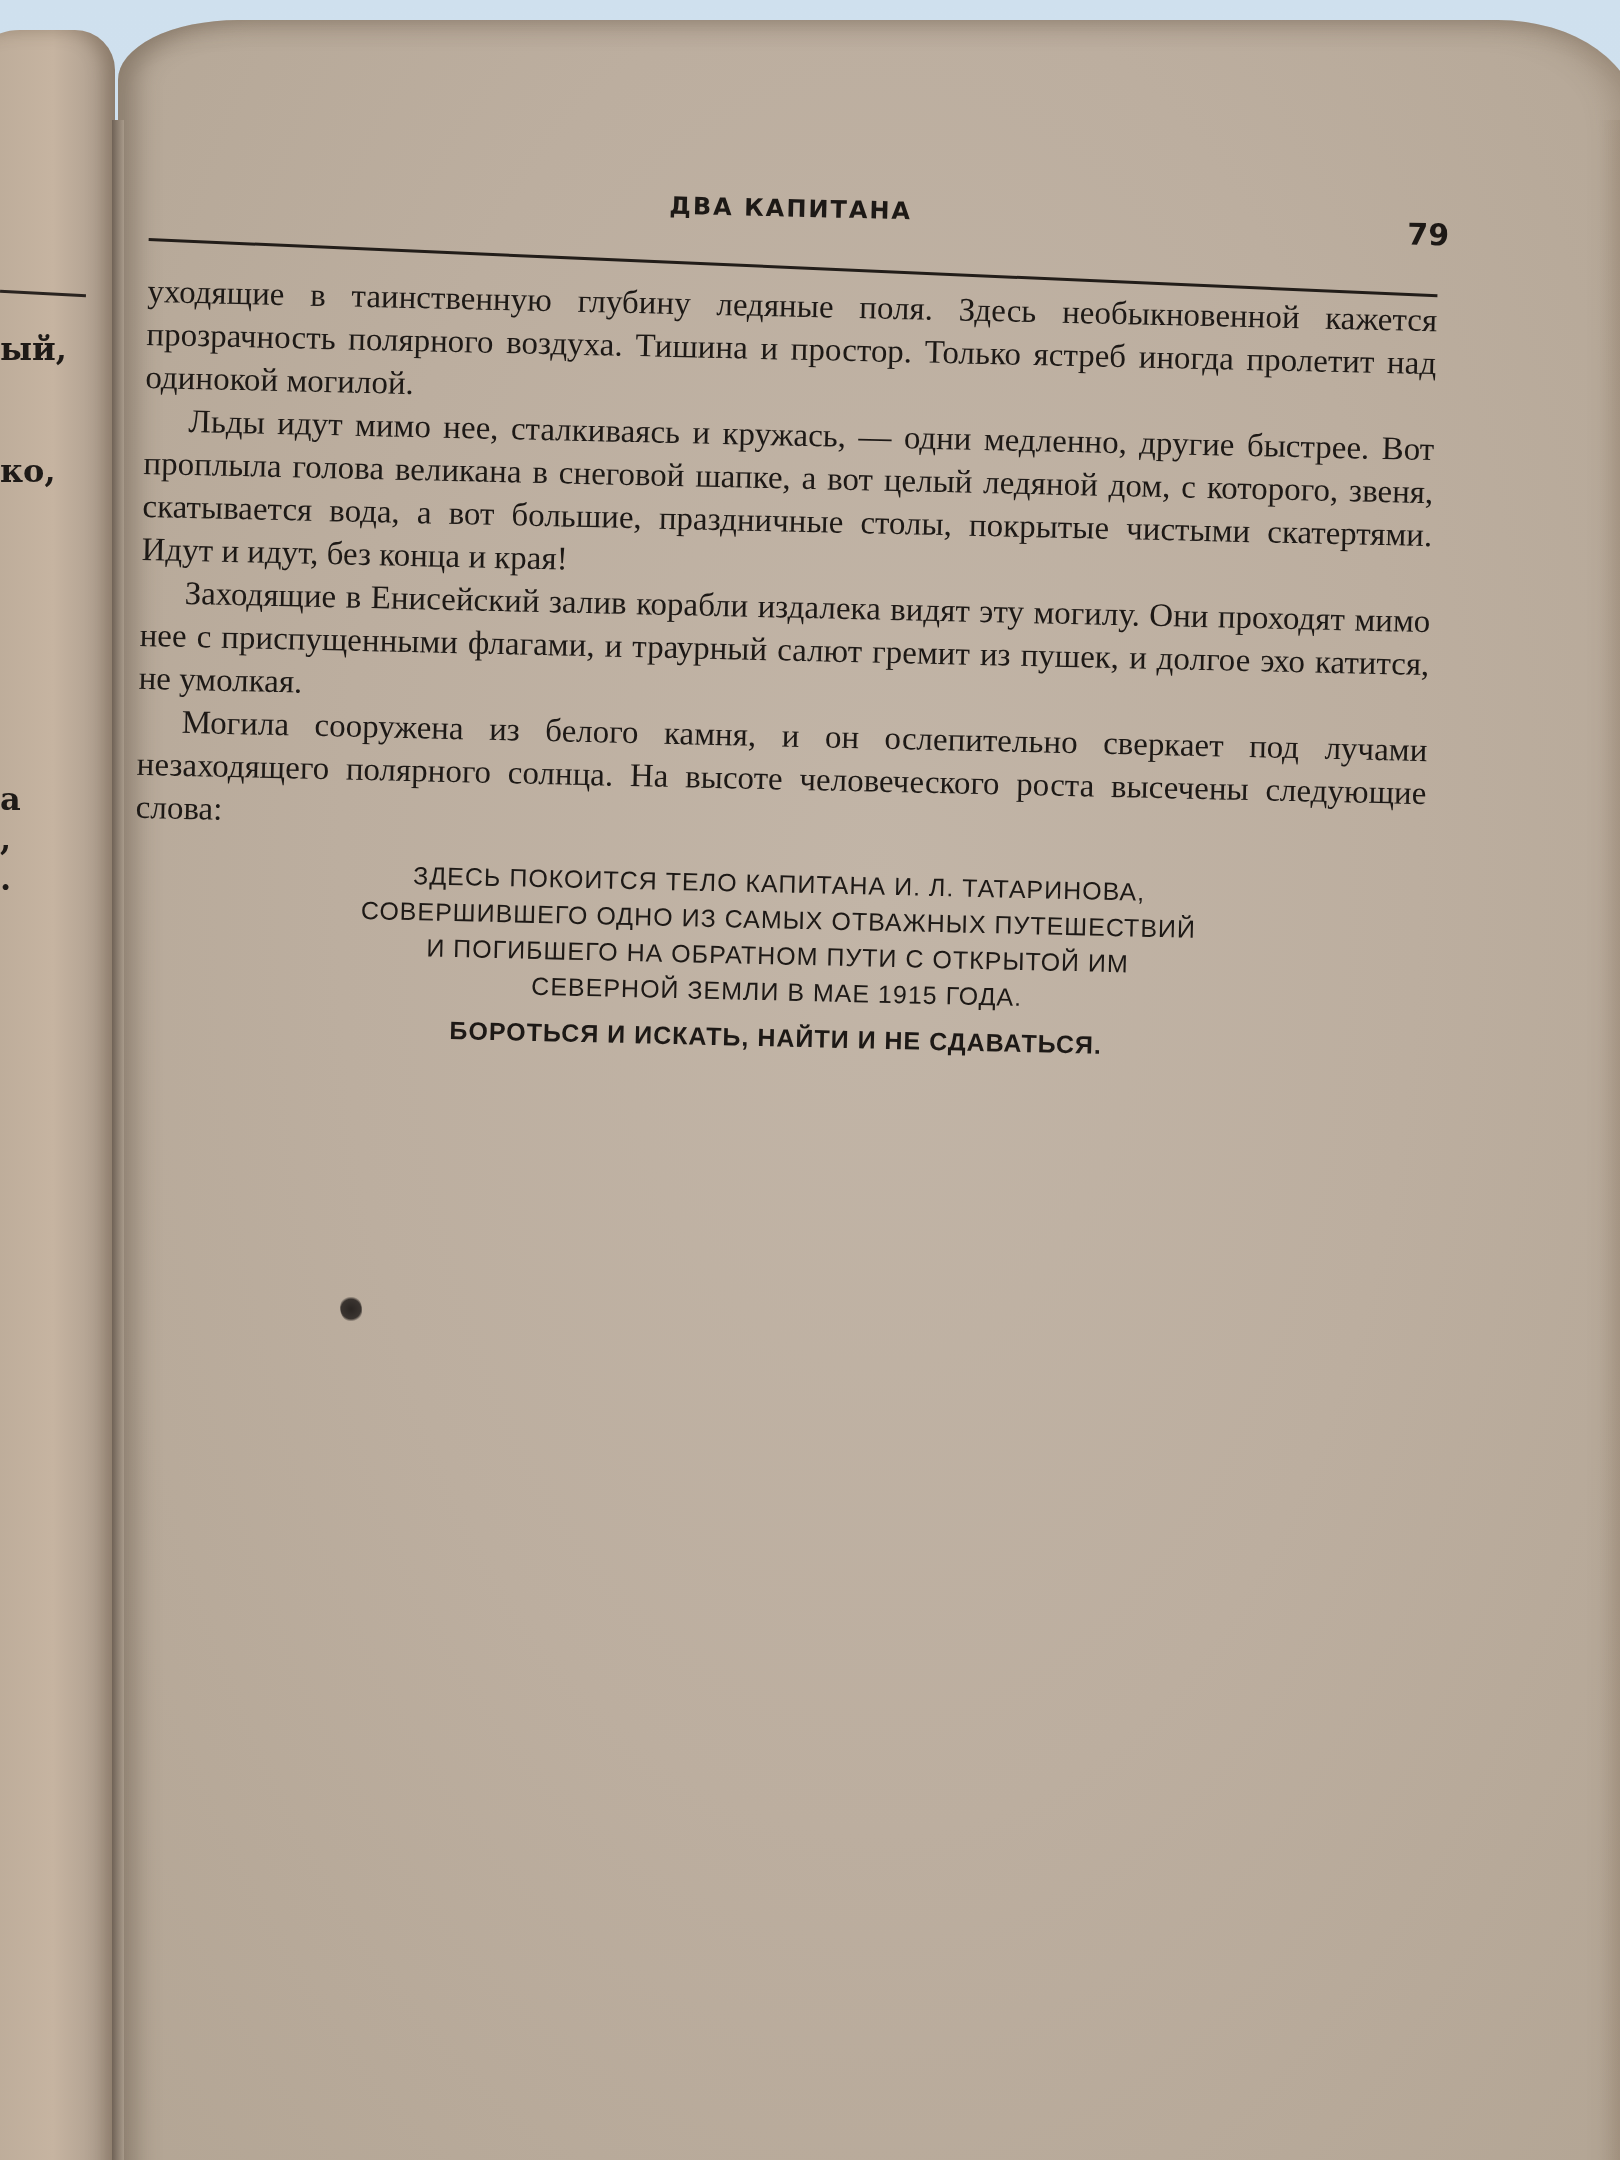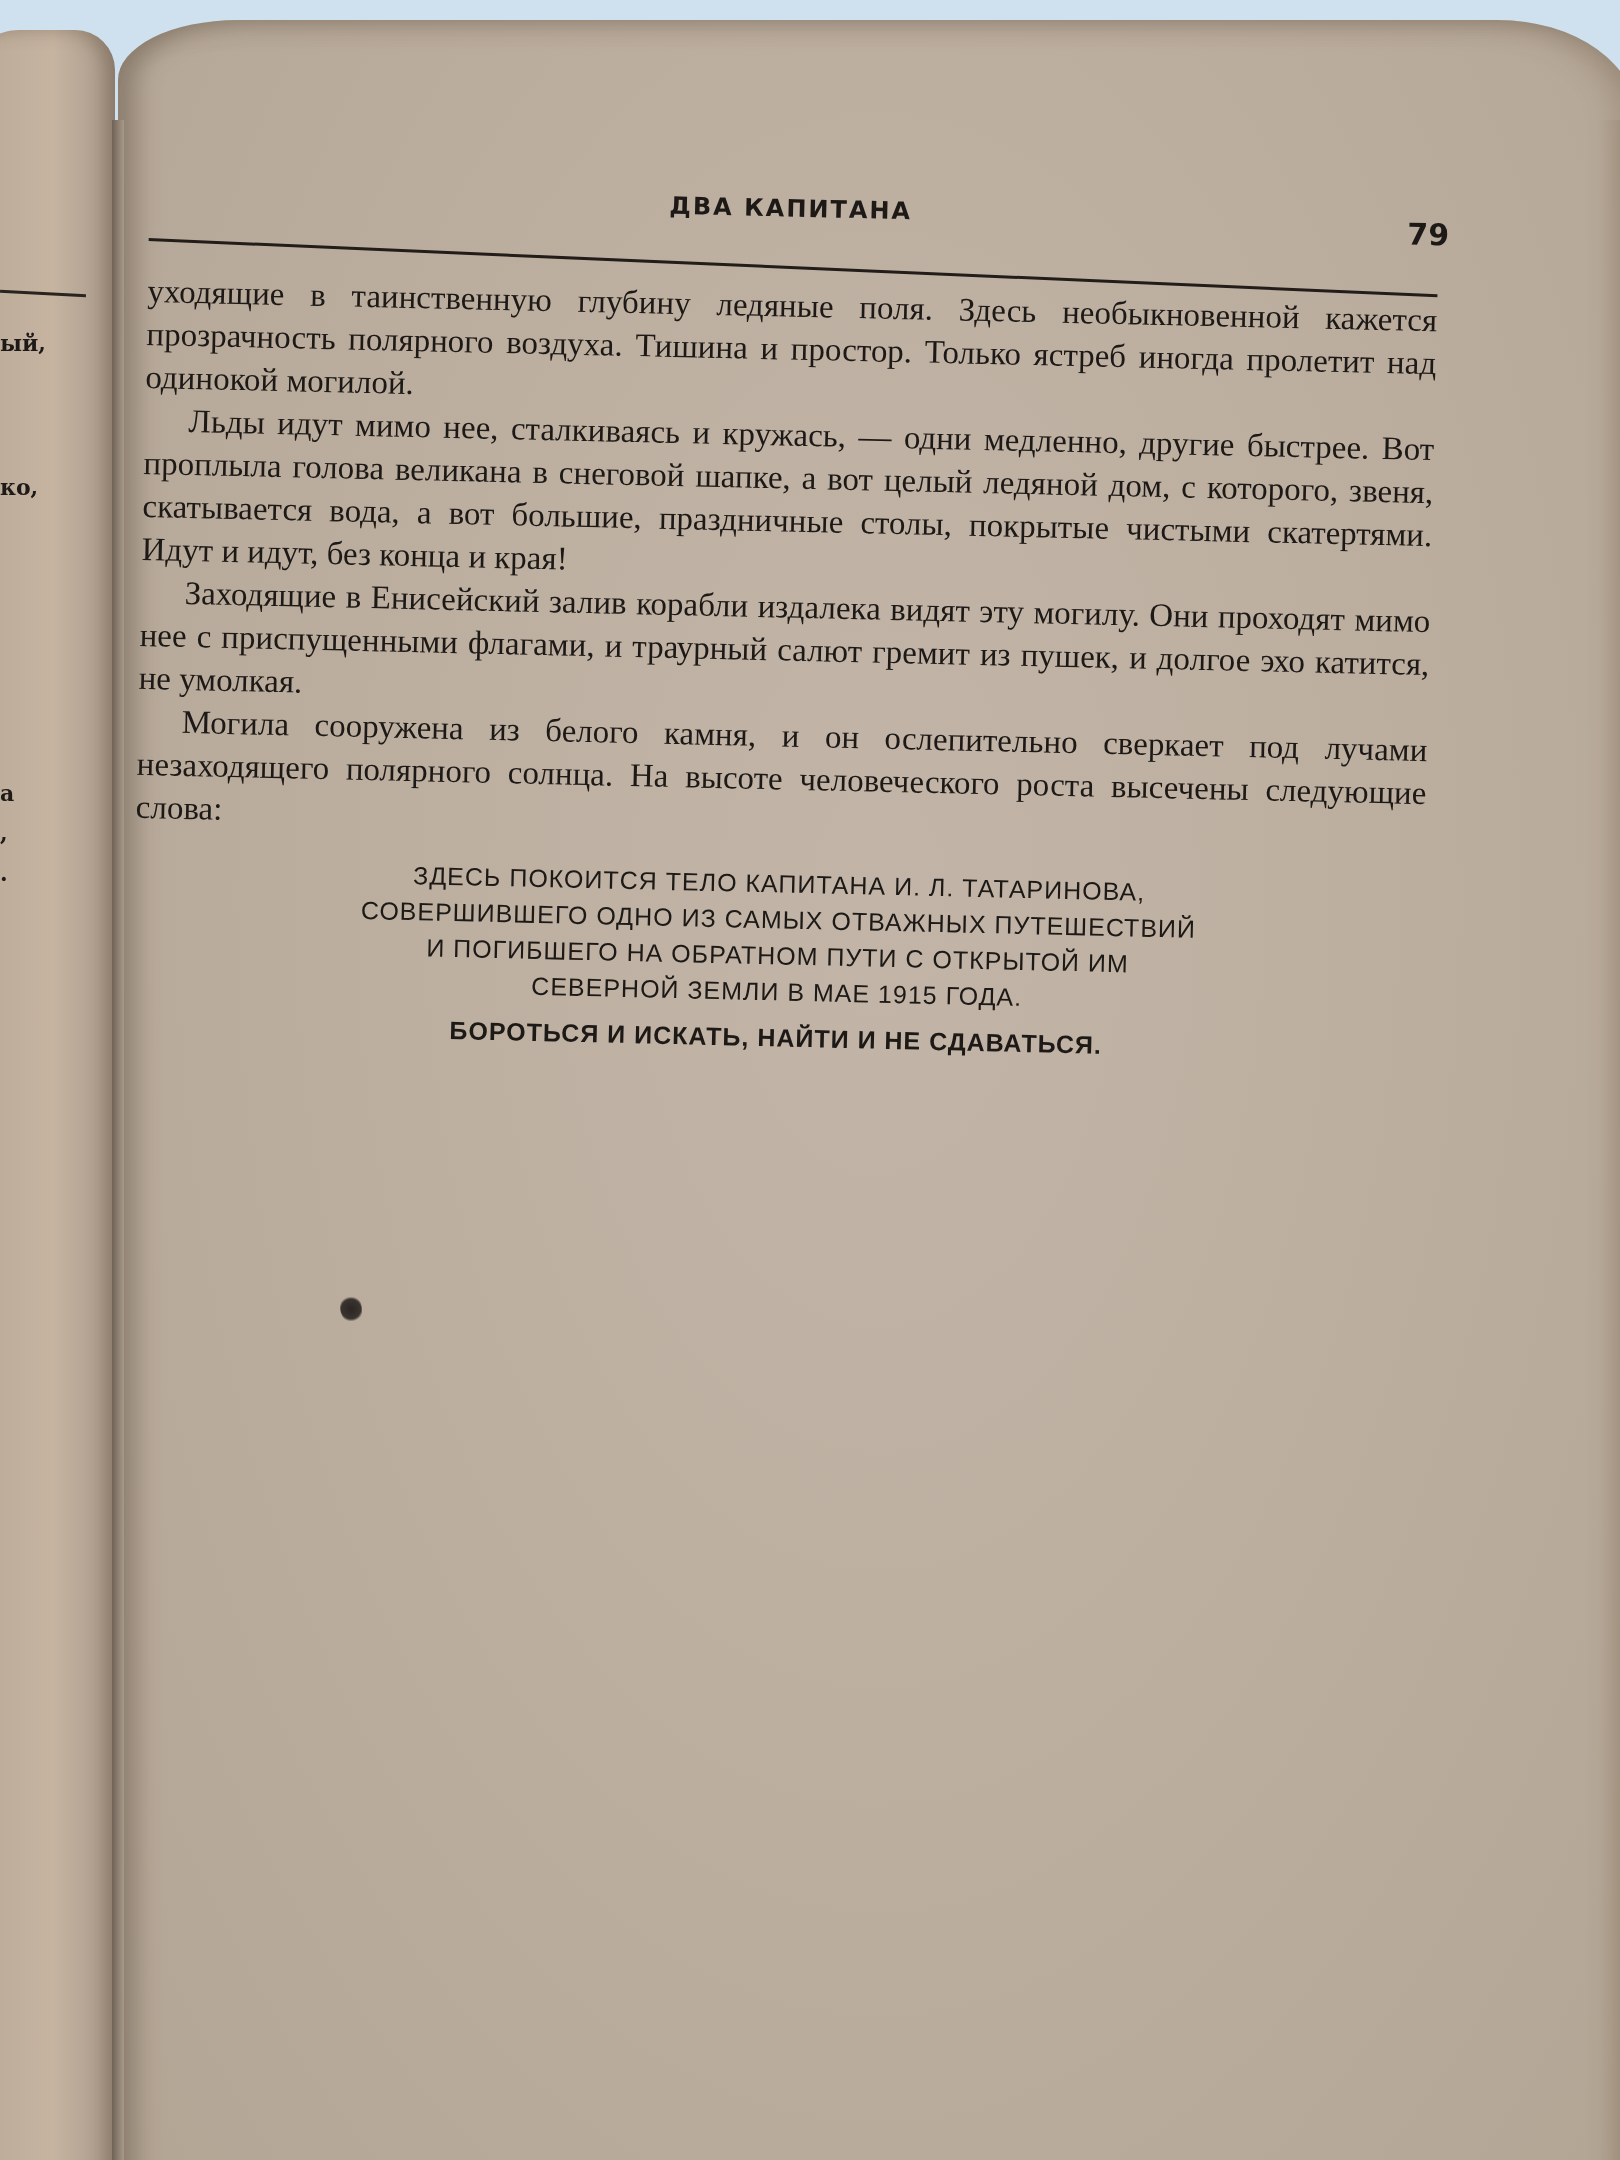--- a/index.html
+++ b/index.html
@@ -12,21 +12,21 @@
     position: absolute; left: -40px; top: 30px; width: 155px; height: 2200px;
     background: linear-gradient(90deg, #b8a896 0%, #c6b4a1 60%, #a8998a 100%);
     border-radius: 60px 40px 0 0;
     box-shadow: inset -10px 0 18px rgba(80,60,40,0.35);
   }
   .left-rule {
     position: absolute; left: 40px; top: 262px; width: 86px; height: 3px; background: #2a2420;
     transform: rotate(3deg);
   }
   .left-frag {
-    position: absolute; left: 40px; font-size: 22px; color: #1e1a17; font-weight: bold;
+    position: absolute; left: 40px; font-size: 32px; color: #1e1a17; font-weight: bold;
   }
   .gutter {
     position: absolute; left: 112px; top: 120px; width: 12px; height: 2100px;
     background: linear-gradient(90deg, #6f6256, #a89a8a);
   }
   .right-page {
     position: absolute; left: 118px; top: 20px; width: 1520px; height: 2200px;
     background: radial-gradient(ellipse at 50% 40%, #c2b5a7 0%, #bcae9f 50%, #b3a594 100%);
     border-radius: 120px 140px 0 0 / 60px 100px 0 0;
     box-shadow: inset 18px 0 24px rgba(70,55,40,0.35), inset -20px 0 30px rgba(90,70,50,0.25);
@@ -77,21 +77,21 @@
     position: absolute; right: -20px; top: 100px; width: 60px; height: 2100px;
     background: linear-gradient(90deg, rgba(0,0,0,0), rgba(120,95,70,0.35));
   }
 </style>
 </head>
 <body>
 
 <div class="left-page">
   <div class="left-rule"></div>
   <span class="left-frag" style="top:300px;">ый,</span>
-  <span class="left-frag" style="top:444px;">ко,</span>
+  <span class="left-frag" style="top:422px;">ко,</span>
   <span class="left-frag" style="top:750px;">а</span>
   <span class="left-frag" style="top:790px;">,</span>
   <span class="left-frag" style="top:830px;">.</span>
 </div>
 
 <div class="right-page">
   <div class="corner-shade"></div>
 </div>
 <div class="gutter"></div>
 

